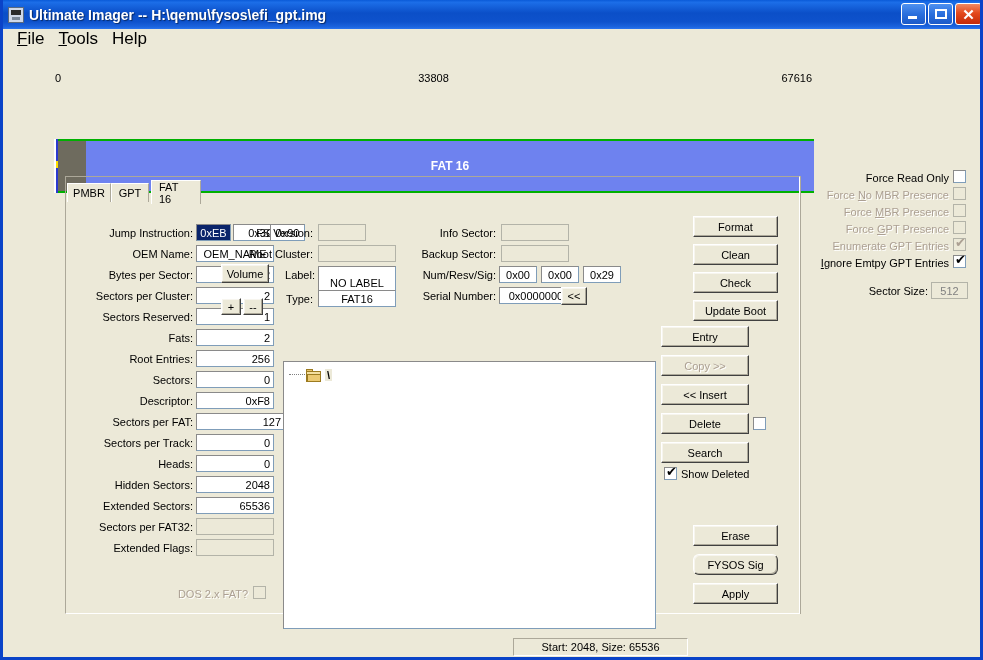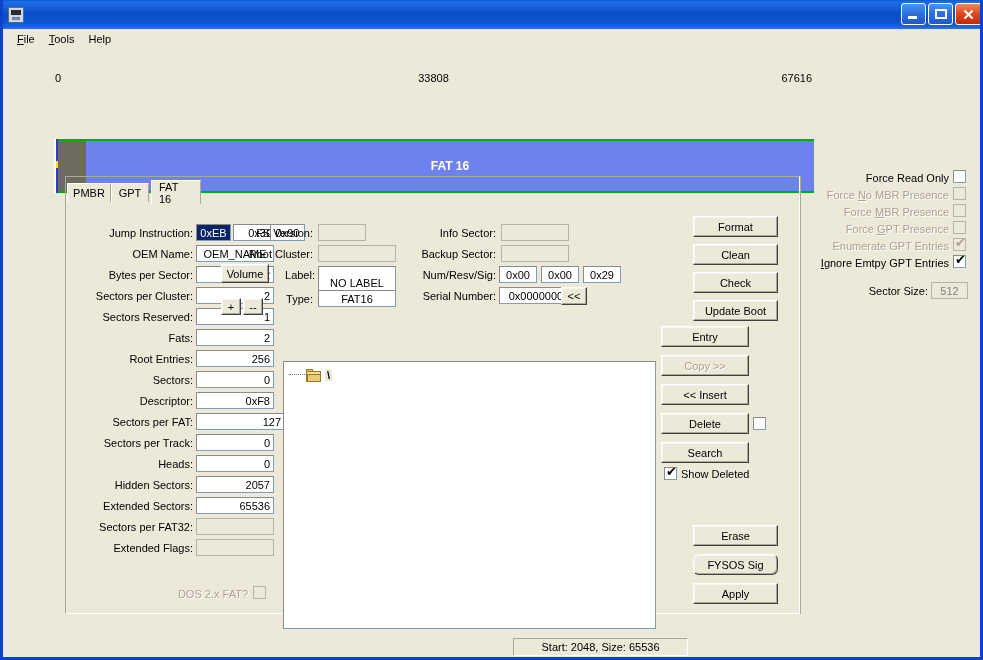--- a/index.html
+++ b/index.html
@@ -103,21 +103,21 @@
     position: absolute;
     left: 0; top: 29px;
     width: 983px; height: 19px;
     background: #ece9d8;
     display: flex;
     align-items: center;
     padding-left: 7px;
     box-sizing: border-box;
   }
   .menuitem {
-    font-size: 11px;
+    font-size: 17px;
     color: #000;
     padding: 2px 7px 2px 7px;
     white-space: nowrap;
   }
   .menuitem u { text-decoration: underline; }
 
   
   .client {
     position: absolute;
     left: 0; top: 48px;
@@ -397,20 +397,21 @@
     background: #aca899;
   }
 </style>
 </head>
 <body>
 
 <div class="window">
 
   <div class="titlebar">
     <div class="title-icon"></div>
+    <div class="title-text">Ultimate Imager  --  H:\qemu\fysos\efi_gpt.img</div>
     <div class="winbtns">
       <div class="winbtn">
           <div class="wb-min"></div>
         </div>
       <div class="winbtn">
           <div class="wb-max"></div>
         </div>
       <div class="winbtn close">
           <div class="wb-close-g">✕</div>
         </div>
@@ -480,21 +481,21 @@
     <div class="lbl" style="left:40px; top:368px; width:150px;">Sectors per FAT:</div>
     <div class="fld right" style="left:193px; top:365px; width:89px; height:17px;">127</div>
 
     <div class="lbl" style="left:40px; top:389px; width:150px;">Sectors per Track:</div>
     <div class="fld right" style="left:193px; top:386px; width:78px; height:17px;">0</div>
 
     <div class="lbl" style="left:40px; top:410px; width:150px;">Heads:</div>
     <div class="fld right" style="left:193px; top:407px; width:78px; height:17px;">0</div>
 
     <div class="lbl" style="left:40px; top:431px; width:150px;">Hidden Sectors:</div>
-    <div class="fld right" style="left:193px; top:428px; width:78px; height:17px;">2057</div>
+    <div class="fld right" style="left:193px; top:428px; width:78px; height:17px;">2048</div>
 
     <div class="lbl" style="left:40px; top:452px; width:150px;">Extended Sectors:</div>
     <div class="fld right" style="left:193px; top:449px; width:78px; height:17px;">65536</div>
 
     <div class="lbl" style="left:40px; top:473px; width:150px;">Sectors per FAT32:</div>
     <div class="fld right dis" style="left:193px; top:470px; width:78px; height:17px;"></div>
 
     <div class="lbl" style="left:40px; top:494px; width:150px;">Extended Flags:</div>
     <div class="fld right dis" style="left:193px; top:491px; width:78px; height:17px;"></div>
 

